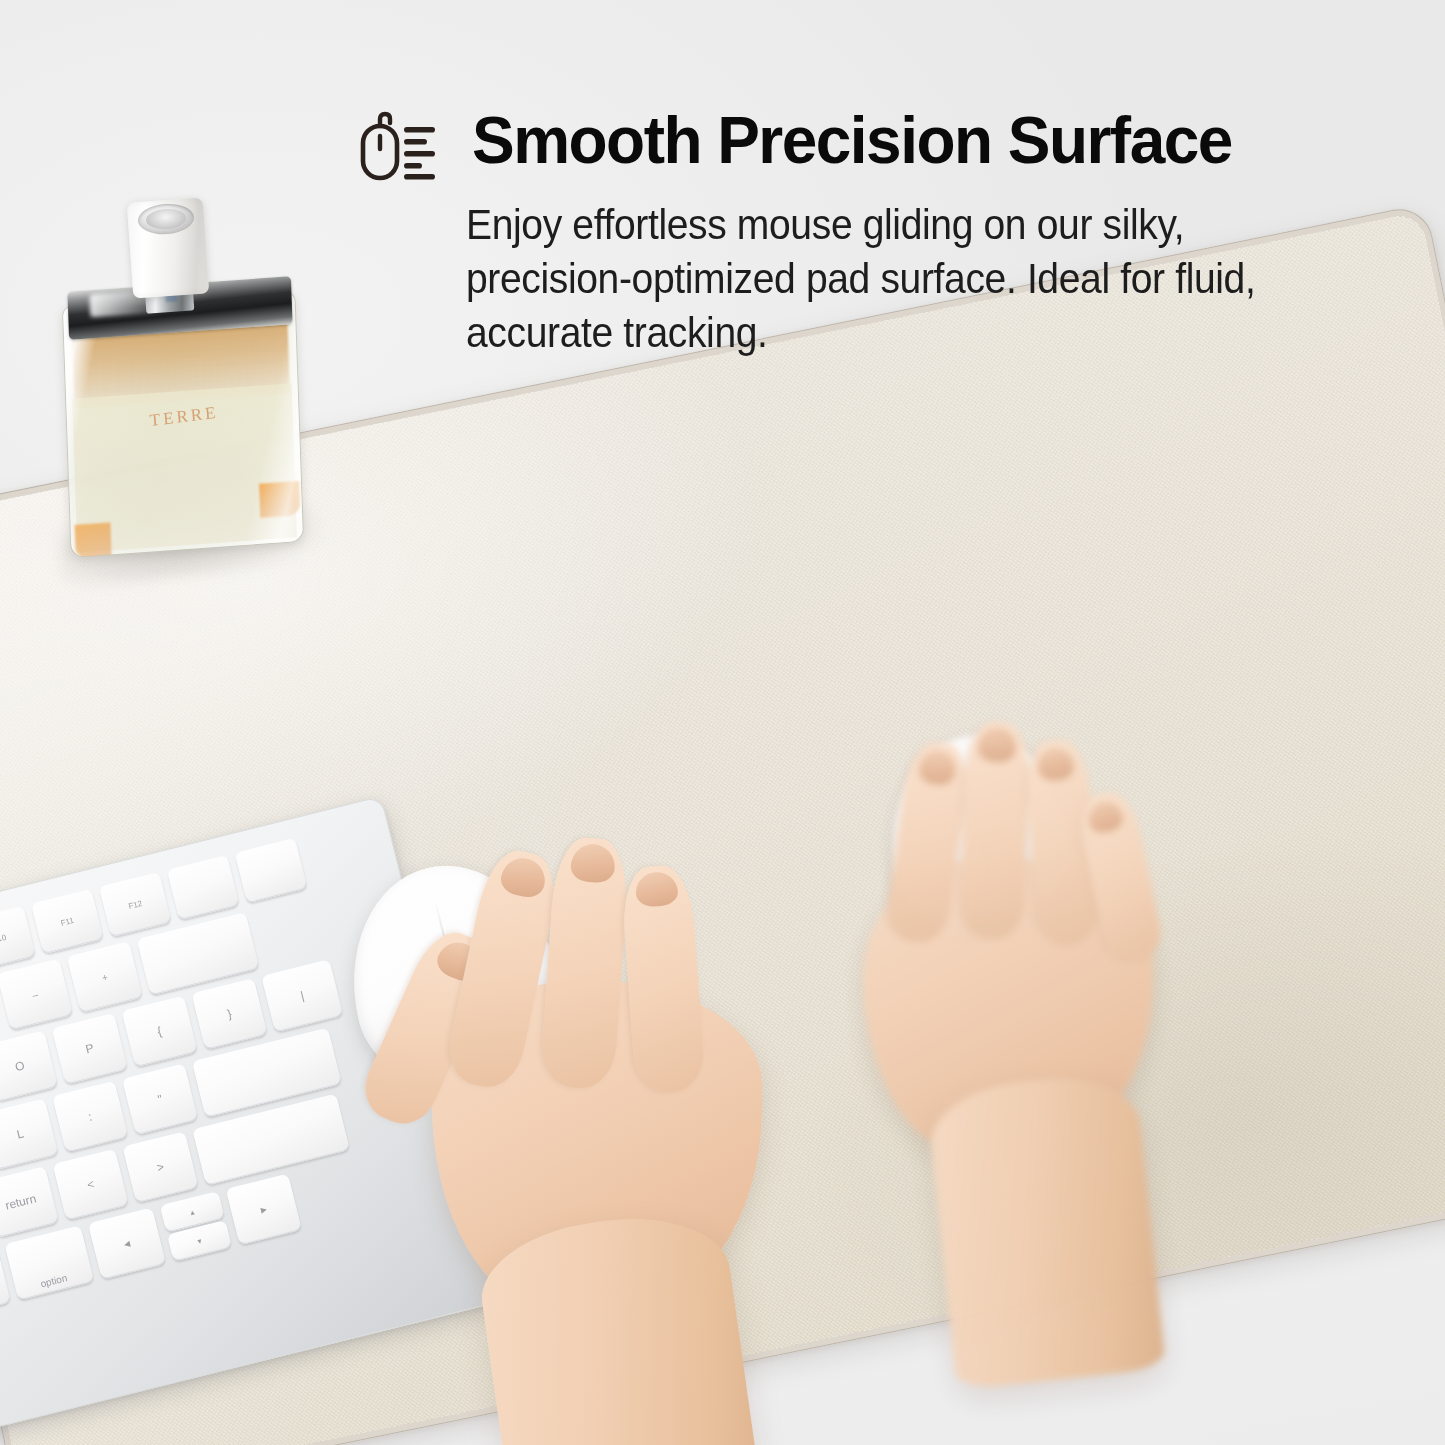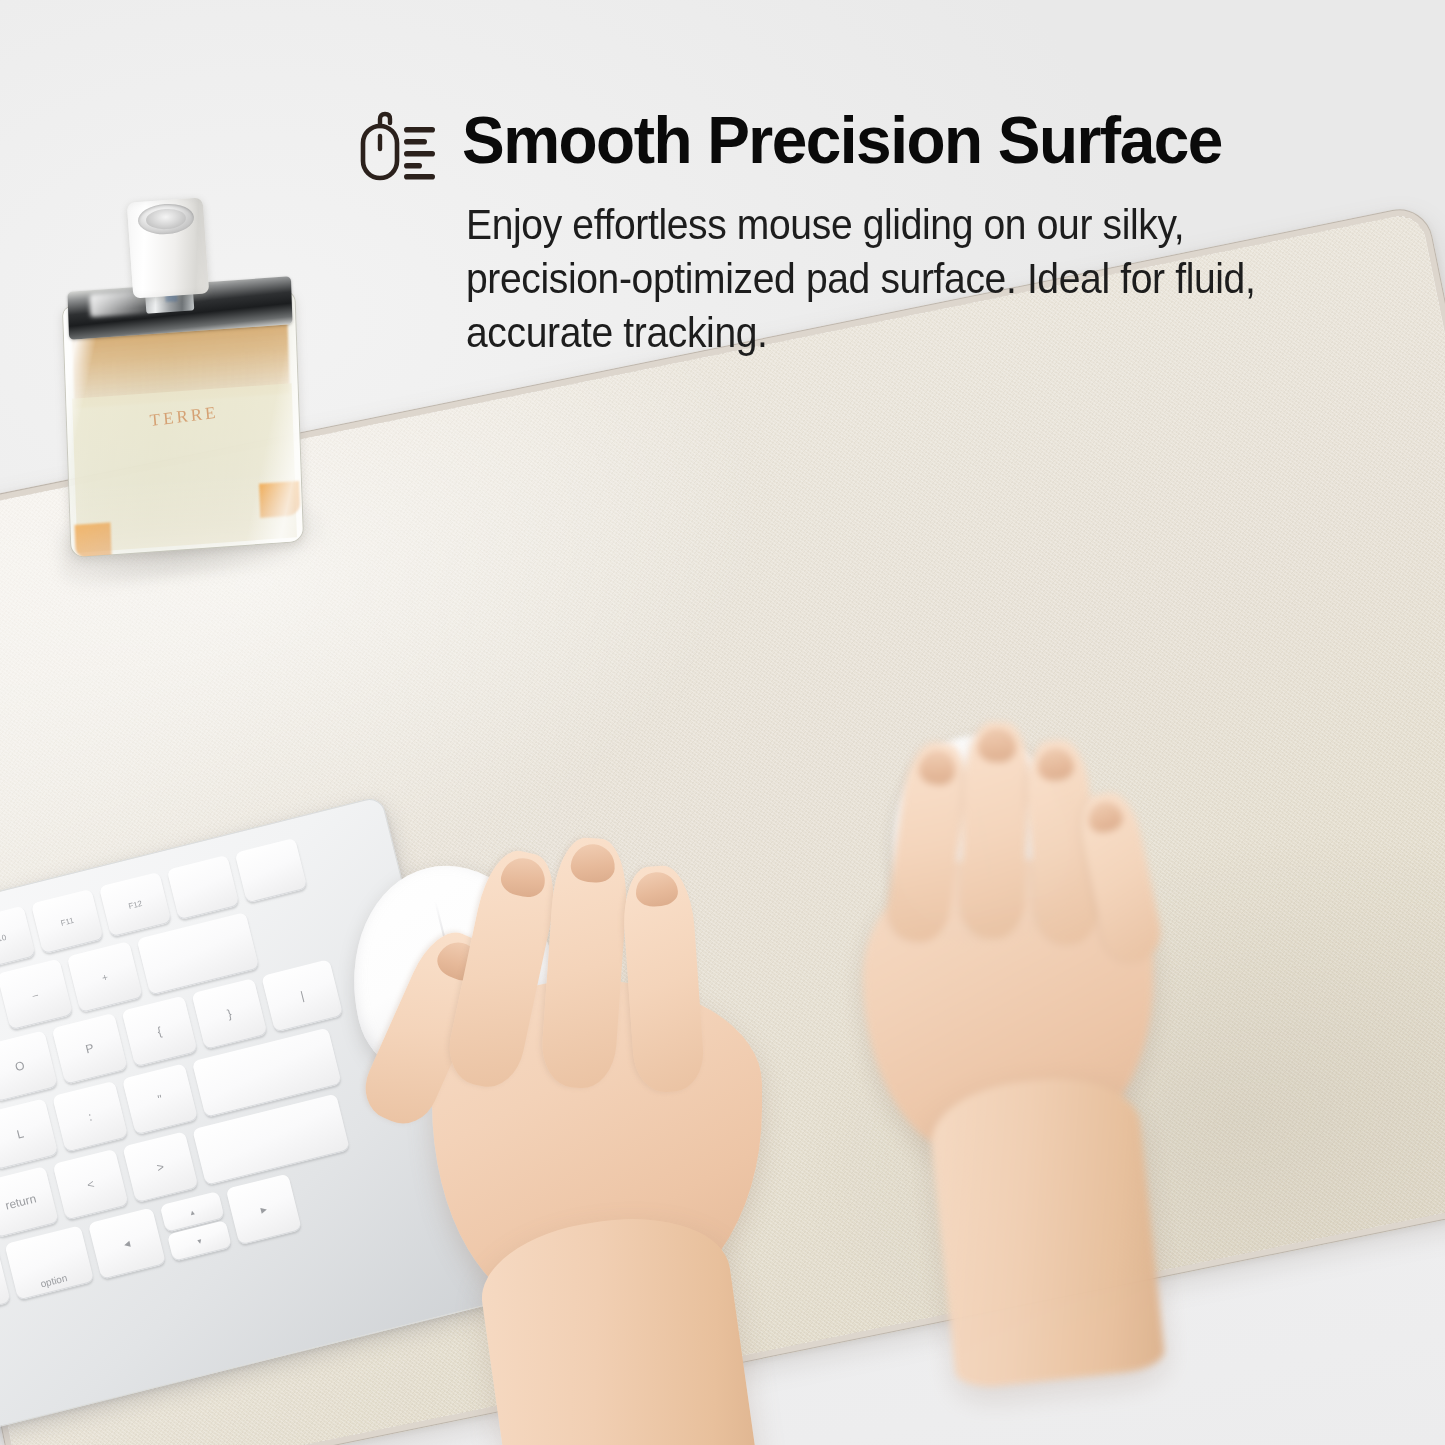--- a/index.html
+++ b/index.html
@@ -306,21 +306,21 @@
     background: linear-gradient(100deg, #f6dac3 0%, #f1cfb3 40%, #e8c09c 78%, #dcb18c 100%);
     box-shadow: 0 12px 30px rgba(150,125,105,.22);
   }
 
   
   .headline-row {
     position: absolute;
     left: 358px; top: 104px;
     display: flex;
     align-items: flex-start;
-    gap: 22px;
+    gap: 32px;
   }
   .mouse-icon { width: 82px; height: 78px; flex: none; margin-top: 4px; }
   .headline {
     font-family: "Liberation Sans", sans-serif;
     font-weight: 700;
     font-size: 67px;
     line-height: 72px;
     letter-spacing: -1.6px;
     color: #0a0a0a;
     transform: scaleX(.955);

